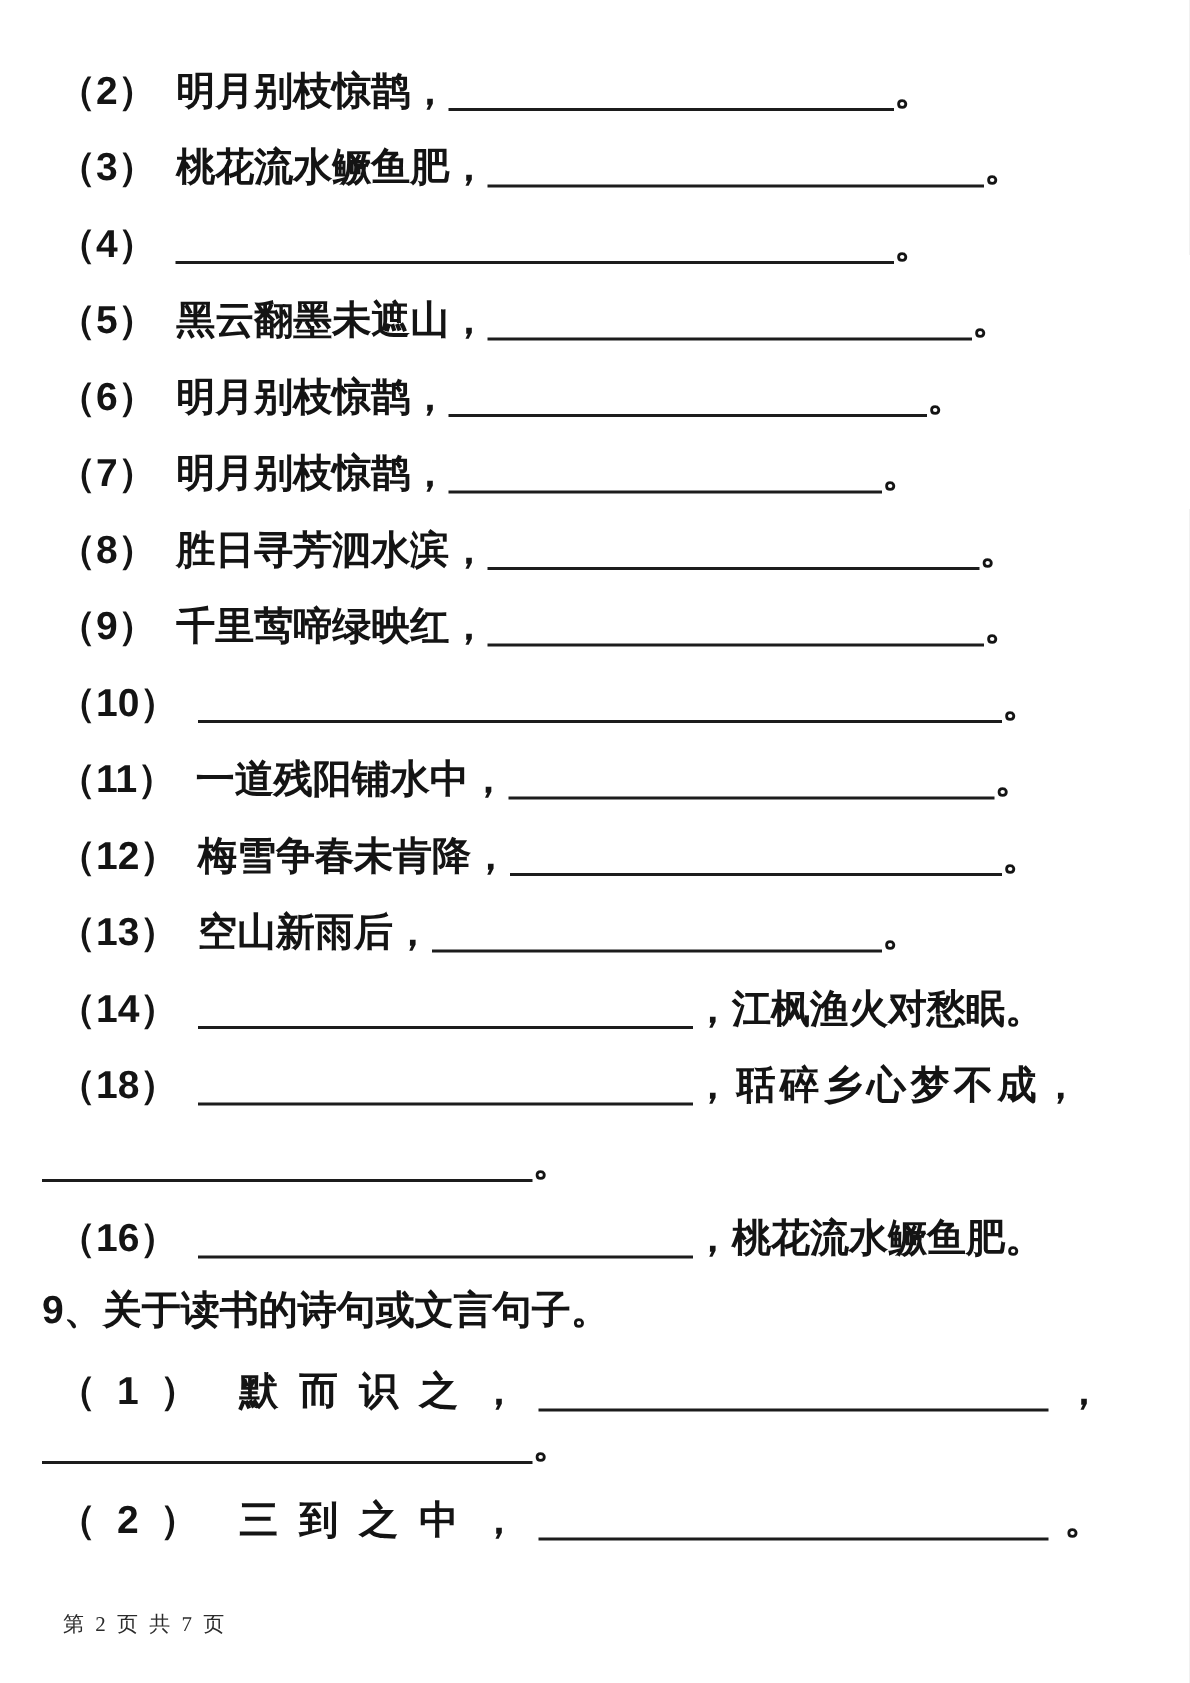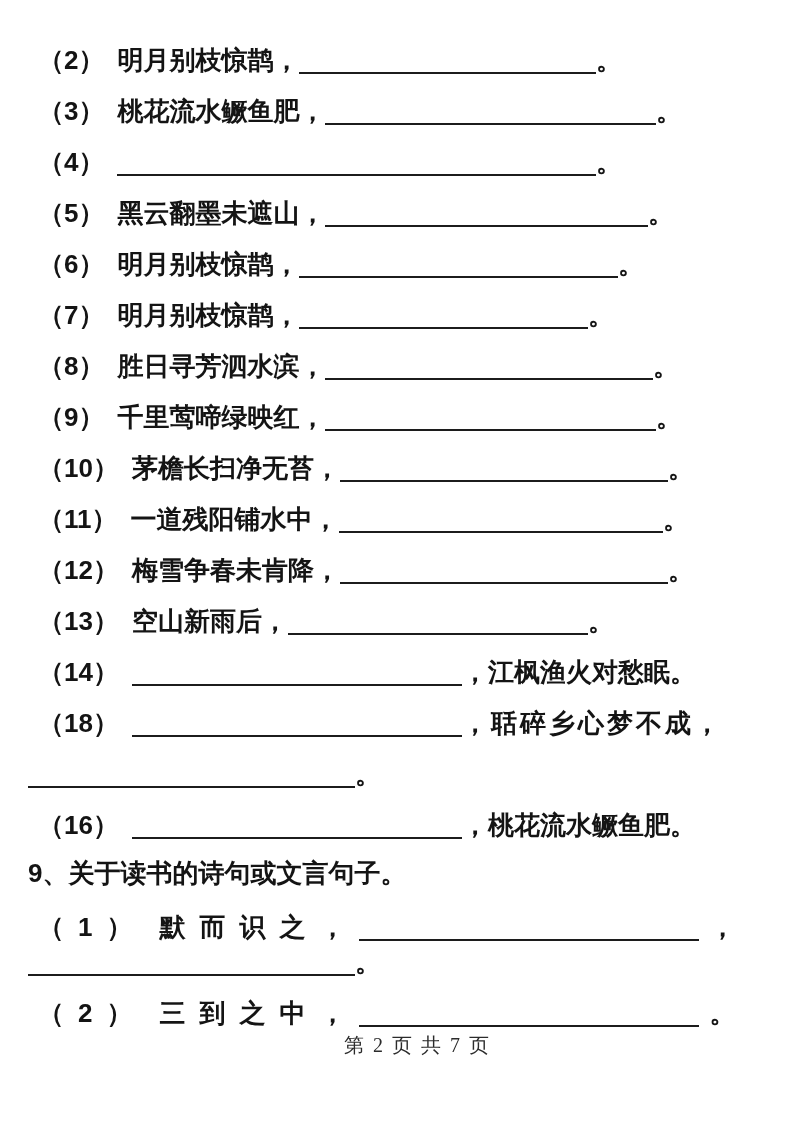--- a/index.html
+++ b/index.html
@@ -47,27 +47,26 @@
     font-weight: 600;
     line-height: 31px;
     white-space: nowrap;
   }
   .wide .num, .wide .stem { letter-spacing: 14px; }
   .wide .tail { margin-left: 10px; }
   .s1 { margin-top: 6px; margin-bottom: 4px; }
   .s2 { margin-top: 4px; }
   .footer {
     position: absolute;
-    left: 0; top: 1032px;
+    left: 0; top: 1074px;
     width: 100%;
-    text-align: center;
     padding-left: 42px;
     box-sizing: border-box;
     font-family: "Liberation Serif", serif;
-    font-size: 20px;
+    font-size: 14px;
     color: #2b2b2b;
     letter-spacing: 2px;
   }
 </style>
 </head>
 <body>
 
 <div class="page">
   <div class="content">
 
@@ -121,21 +120,20 @@
 
     <div class="q-row" style="width:644px">
       <span class="num">（9）</span>
       <span class="stem">千里莺啼绿映红，</span>
       <span class="blank grow"></span>
       <span class="tail">。</span>
     </div>
 
     <div class="q-row" style="width:656px">
       <span class="num">（10）</span>
-      <span class="stem">茅檐长扫净无苔，</span>
       <span class="blank grow"></span>
       <span class="tail">。</span>
     </div>
 
     <div class="q-row" style="width:651px">
       <span class="num">（11）</span>
       <span class="stem">一道残阳铺水中，</span>
       <span class="blank grow"></span>
       <span class="tail">。</span>
     </div>

